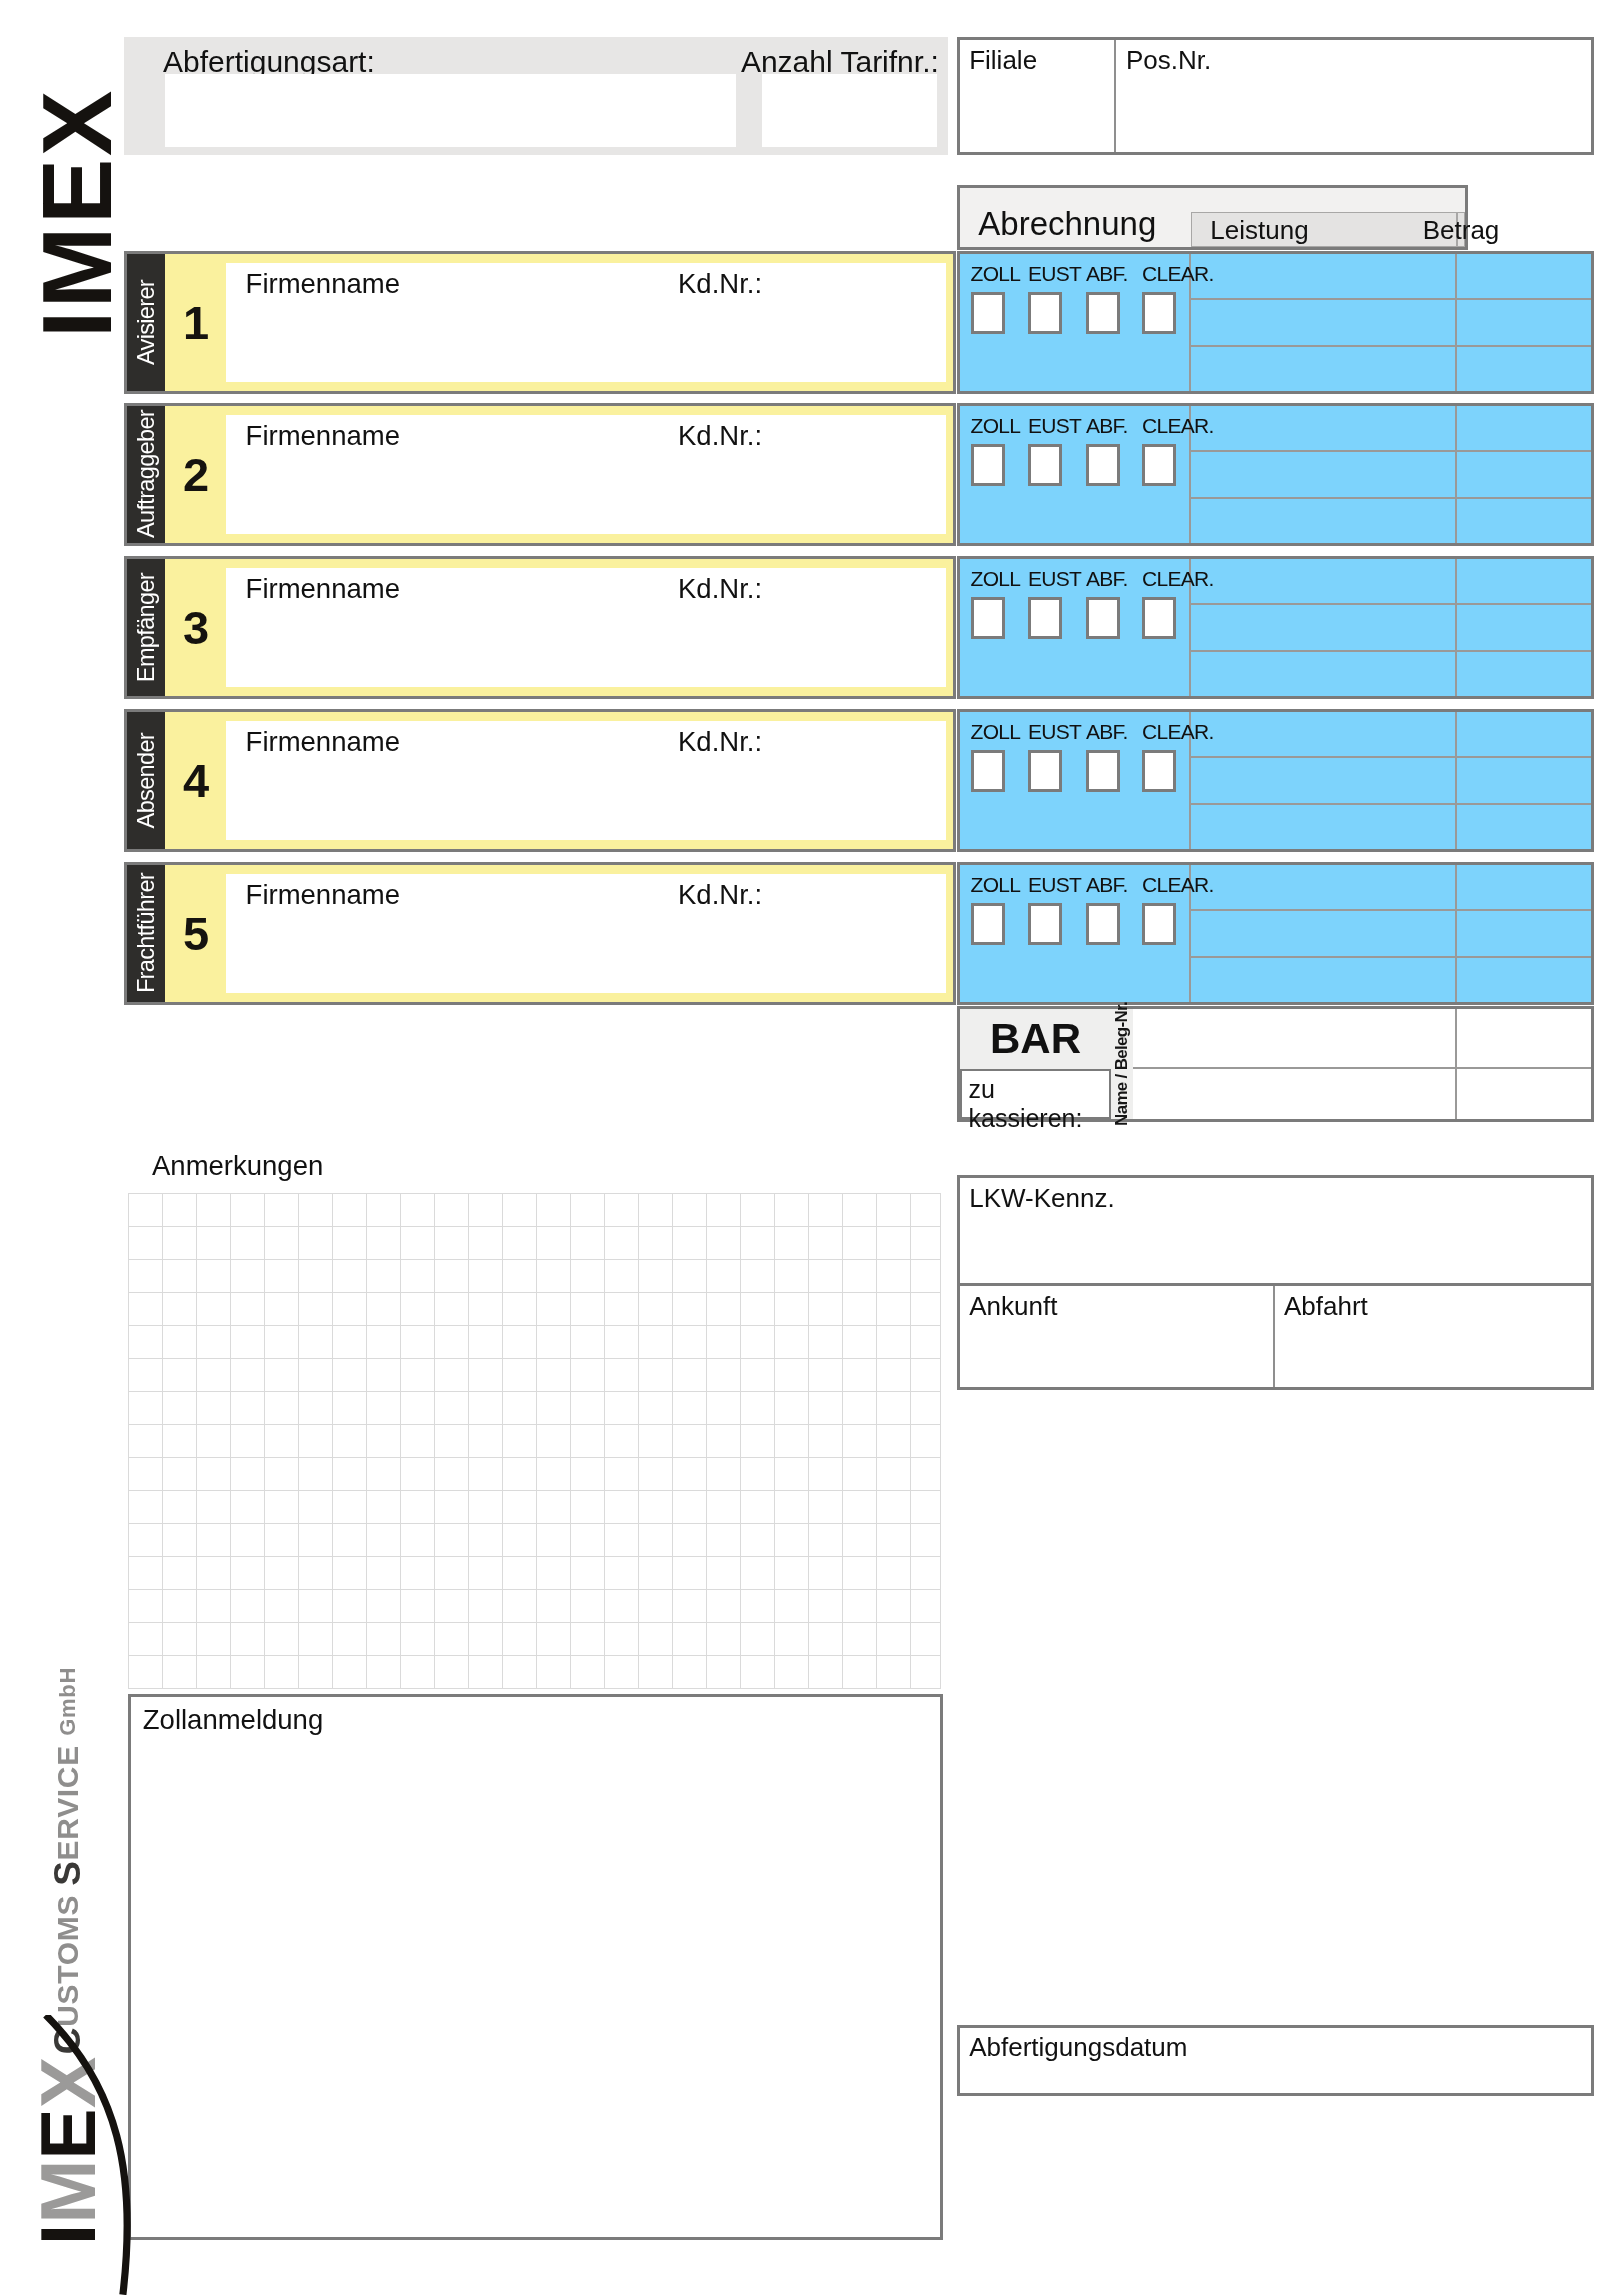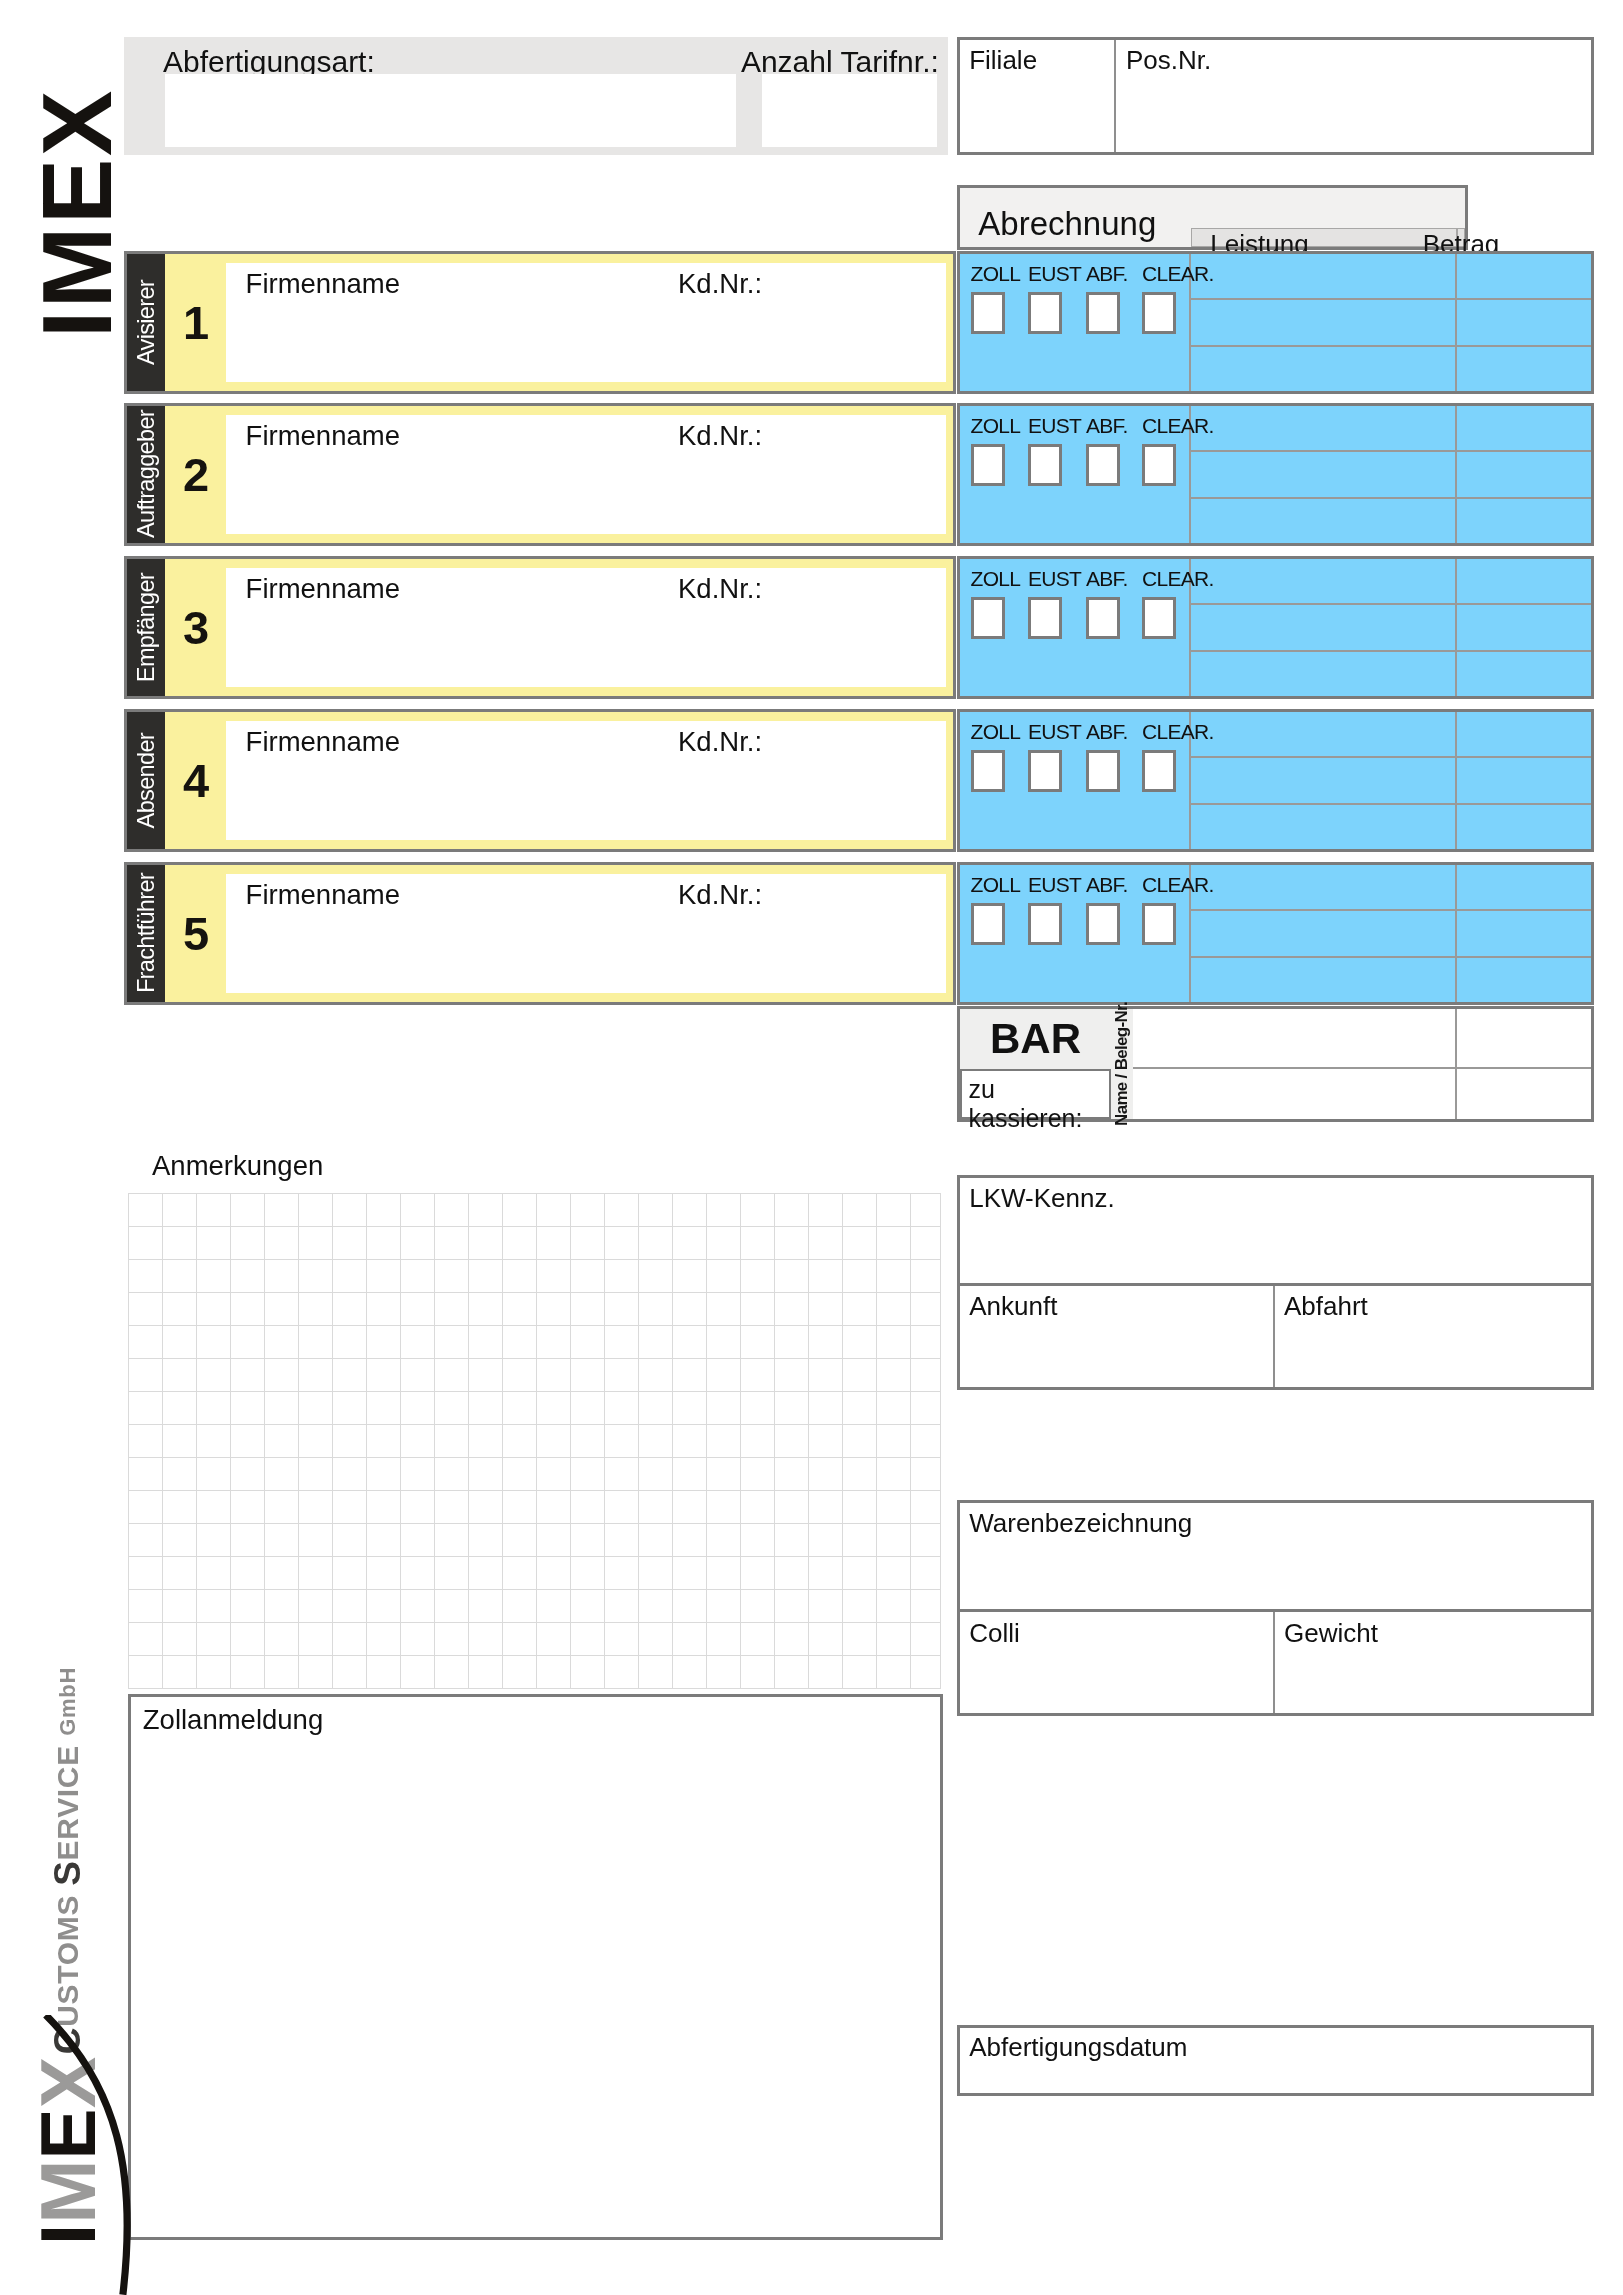--- a/index.html
+++ b/index.html
@@ -28,23 +28,23 @@
 
   .filiale-box { left: 957px; top: 37px; width: 637px; height: 118px; background: #fff;
                  border: 3.9px solid #7b7b7b; padding-left: 16px; }
   .filiale-div { position: absolute; left: 154px; top: 0; bottom: 0; width: 2px; background: #8f8f8f; }
   .cell-lbl { position: absolute; font-size: 26px; color: #111; }
 
   
   .abr-header { left: 957px; top: 185px; width: 511px; height: 65px; background: #f2f1f0;
                 border: 3.3px solid #7b7b7b; }
   .abr-title { position: absolute; left: 18.3px; top: 17px; font-size: 33px; color: #111; }
-  .abr-cell { position: absolute; top: 40px; bottom: 0; background: #e4e3e2;
+  .abr-cell { position: absolute; top: 24px; bottom: 0; background: #e4e3e2;
               border: 1.3px solid #a8a7a6; font-size: 26px; color: #111;
-              display: flex; align-items: flex-start; }
+              display: flex; align-items: flex-end; }
   .abr-cell.leist { left: 231px; width: 266px; padding-left: 18.3px; }
   .abr-cell.betr  { left: 497px; right: 0; justify-content: center; }
 
   
   .party-row { position: absolute; left: 124px; width: 832px; height: 143px;
                background: #faf19e; border: 3.3px solid #7b7b7b; }
   .party-tab { position: absolute; left: 0; top: 0; bottom: 0; width: 38px; background: #2e2d2b;
                display: flex; align-items: center; justify-content: center; }
   .party-tab .vtext { font-size: 23.6px; letter-spacing: -0.7px; color: #ffffff; }
   .party-num { position: absolute; left: 38px; top: 0; bottom: 0; width: 62px;
@@ -291,27 +291,20 @@
   <div class="abs anm-grid"></div>
 
   <div class="abs big-box lkw-box">
     <span class="box-lbl" style="left:9.2px; top:5.2px;">LKW-Kennz.</span>
     <div class="box-hdiv" style="top:105px;"></div>
     <div class="box-vdiv" style="left:313px; top:108px;"></div>
     <span class="box-lbl" style="left:9.2px; top:113px;">Ankunft</span>
     <span class="box-lbl" style="left:324px; top:113px;">Abfahrt</span>
   </div>
 
-  <div class="abs big-box waren-box">
-    <span class="box-lbl" style="left:9.2px; top:5.2px;">Warenbezeichnung</span>
-    <div class="box-hdiv" style="top:106px;"></div>
-    <div class="box-vdiv" style="left:313px; top:109px;"></div>
-    <span class="box-lbl" style="left:9.2px; top:115px;">Colli</span>
-    <span class="box-lbl" style="left:324px; top:115px;">Gewicht</span>
-  </div>
 
   <div class="abs zoll-box">
     <span class="box-lbl" style="left:11.8px; top:6.5px; font-size:27.5px;">Zollanmeldung</span>
   </div>
 
   <div class="abs abf-box">
     <span class="box-lbl" style="left:9.2px; top:3.9px;">Abfertigungsdatum</span>
   </div>
 
   <div class="abs logo-bottom">

